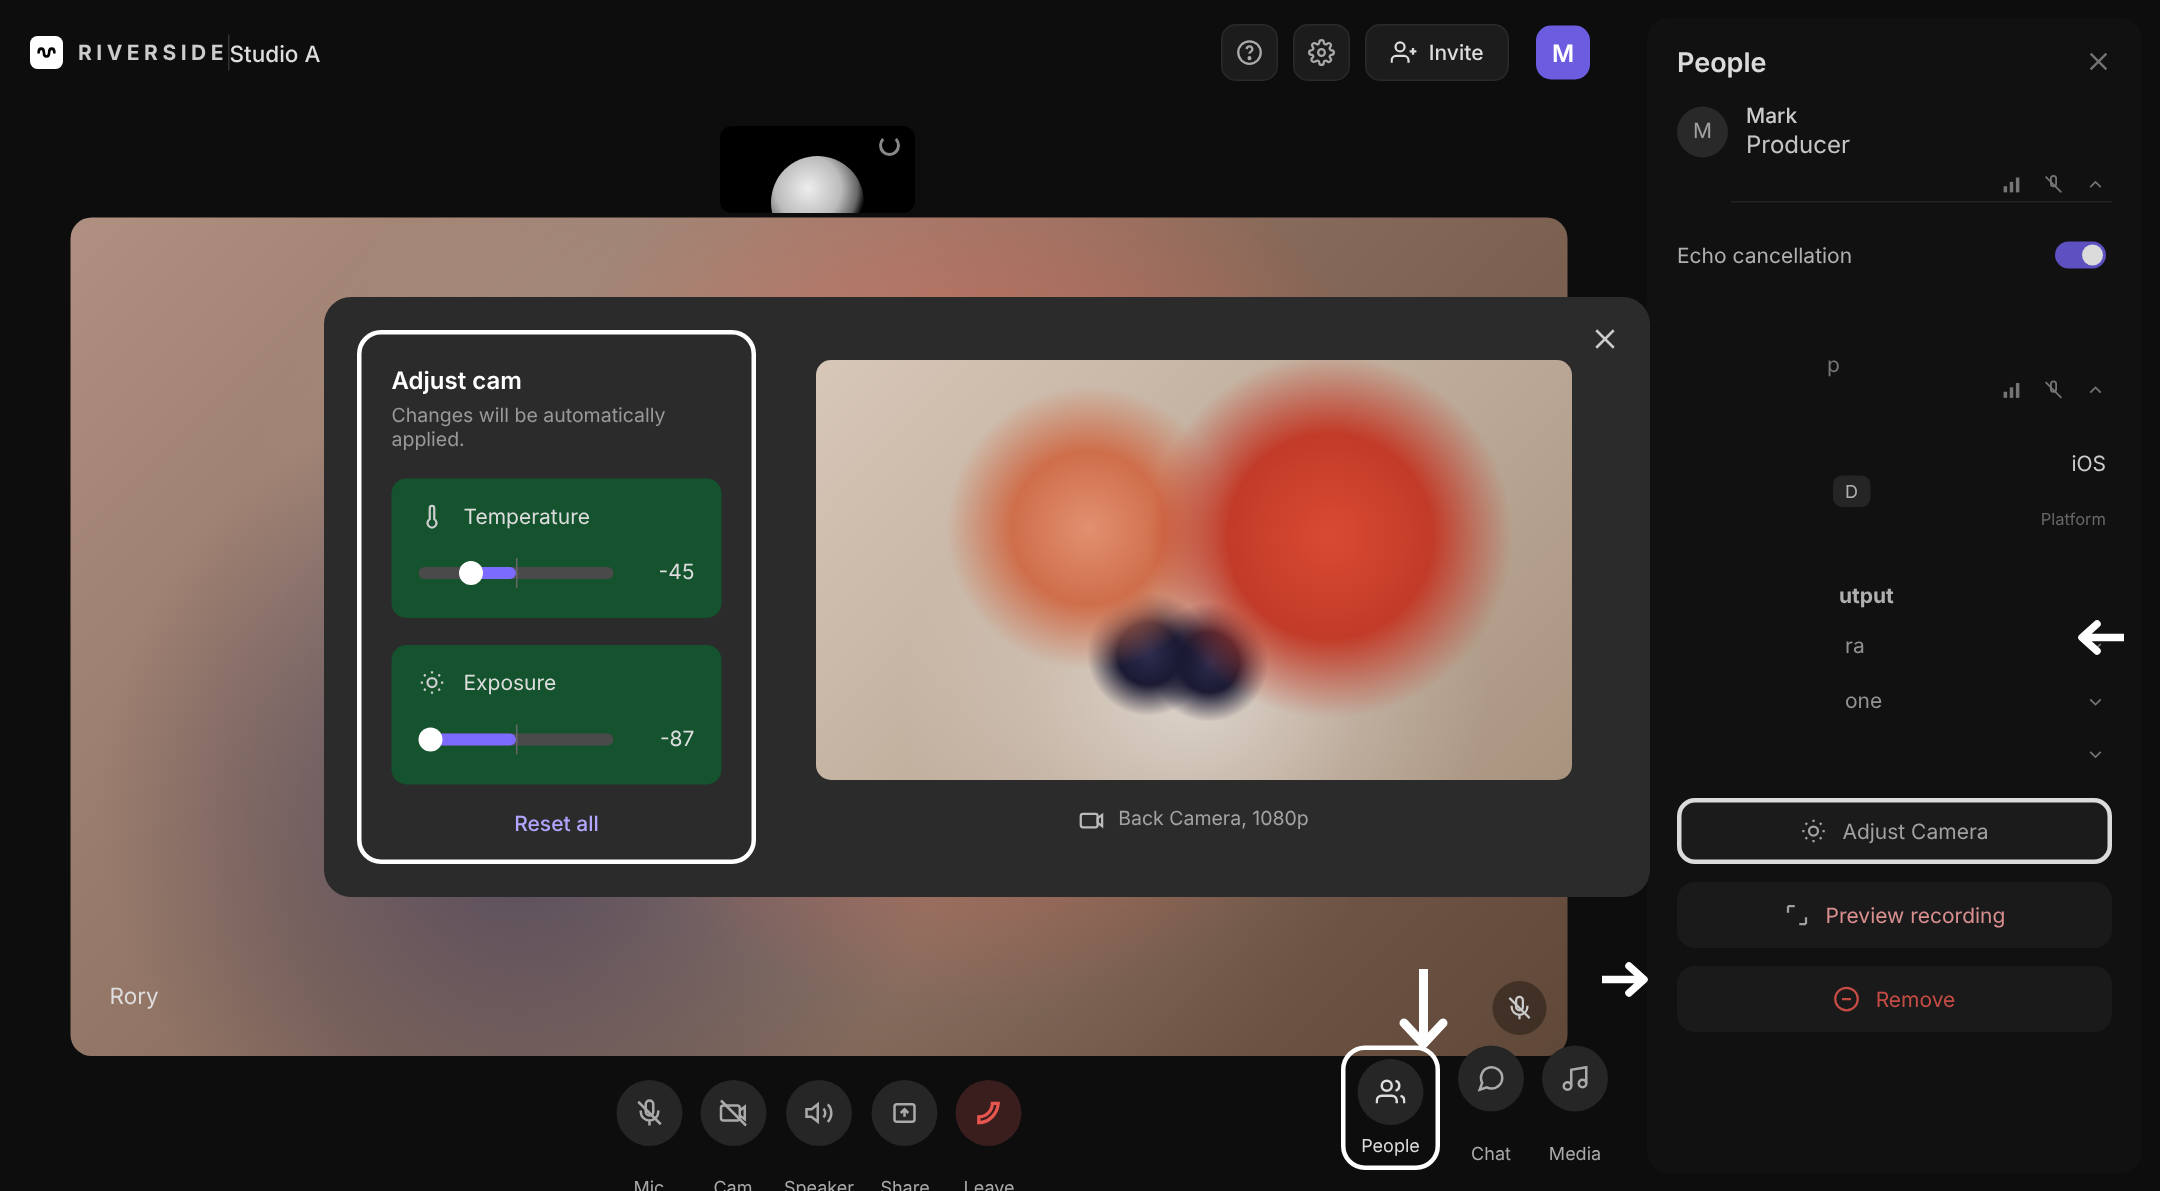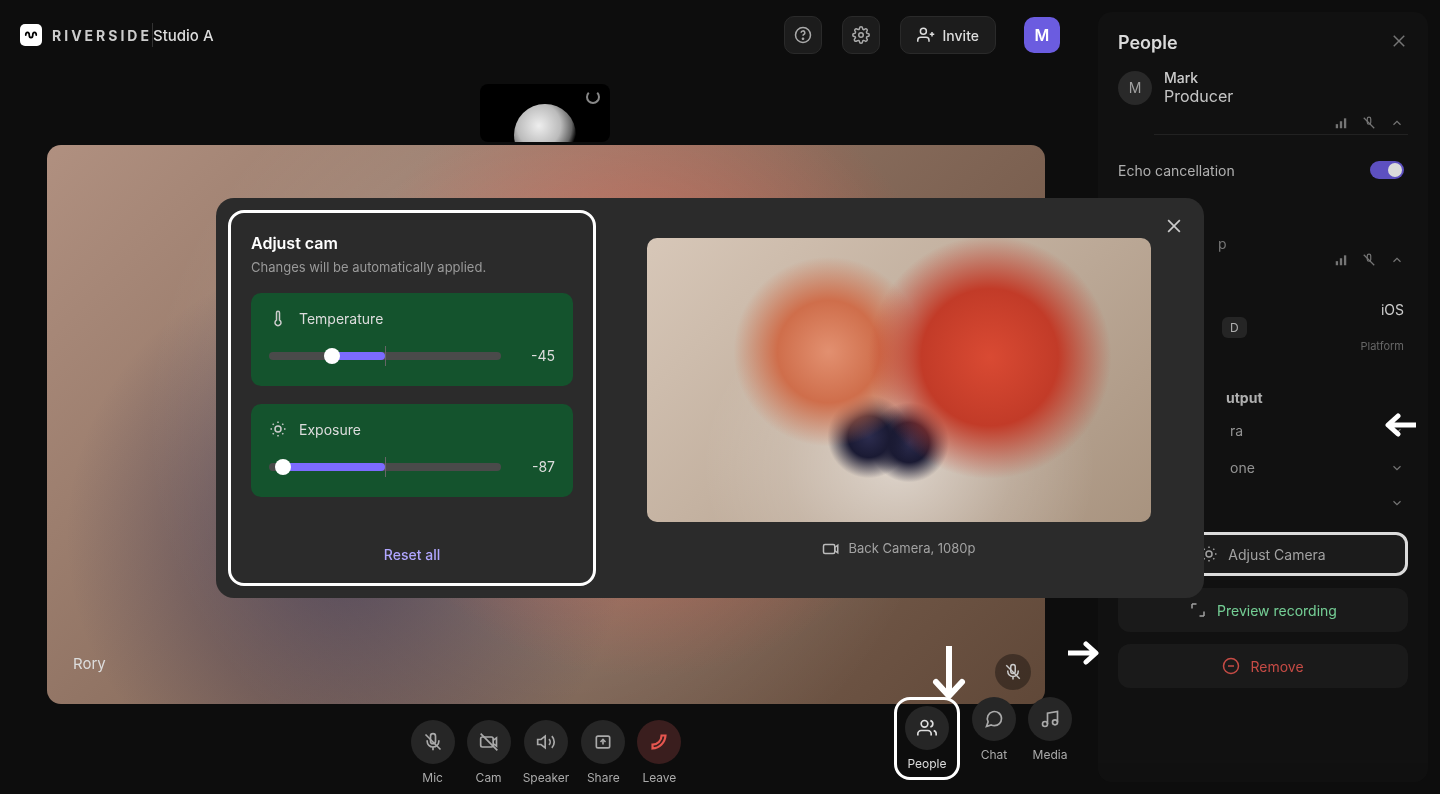--- a/index.html
+++ b/index.html
@@ -19,38 +19,38 @@
   body { width:1440px; height:794px; background: var(--bg); color: var(--text); overflow:hidden; position:relative; }
 
   
   .topbar { position:absolute; top:0; left:0; right:0; height:70px; display:flex; align-items:center; padding:0 20px; justify-content:space-between;}
   .topbar-left { display:flex; align-items:center; }
   .logo { display:flex; align-items:center; gap:10px;}
   .logo-glyph { width:22px; height:22px; border-radius:5px; background:#fff; color:#000; display:flex; align-items:center; justify-content:center; font-weight:700;}
   .logo-text { font-weight:700; letter-spacing:3px; font-size:14px; color:#ccc;}
   .divider { width:1px; height:24px; background:#333;}
   .studio-name { font-size:15px; color:#ddd; font-weight:500;}
-  .topbar-right { display:flex; align-items:center; gap:20px; margin-right: 360px; justify-content: flex-end;}
+  .topbar-right { display:flex; align-items:center; gap:10px; margin-right: 360px; justify-content: flex-end;}
   .icon-btn { width:38px; height:38px; border-radius:10px; background:#1c1c1c; display:flex; align-items:center; justify-content:center; color:#aaa; cursor:pointer; border:1px solid #2a2a2a;}
   .invite-btn { display:flex; align-items:center; gap:8px; padding:0 16px; height:38px; border-radius:10px; background:#1c1c1c; color:#ddd; cursor:pointer; font-size:14px; font-weight:500; border:1px solid #2a2a2a;}
   .avatar { width:36px; height:36px; border-radius:10px; background:var(--accent-bg); color:#fff; display:flex; align-items:center; justify-content:center; font-weight:600; margin-left:8px;}
 
   
   .stage { position:absolute; left:47px; top:145px; width:998px; height:559px; border-radius:14px; background:linear-gradient(135deg,#b09080,#604838); overflow:hidden;}
   .stage::after{content:""; position:absolute; inset:0; background: radial-gradient(circle at 60% 40%, rgba(255,80,60,0.55), transparent 45%), radial-gradient(circle at 30% 70%, rgba(40,40,80,0.6), transparent 35%), radial-gradient(circle at 50% 50%, rgba(255,255,255,0.22), transparent 70%);}
   .name-overlay { position:absolute; bottom:27px; left:18px; color:#ddd; font-size:15px; background:rgba(0,0,0,0.0); padding:4px 8px; border-radius:6px; z-index:2;}
   .mic-off-stage { position:absolute; bottom:14px; right:14px; width:36px; height:36px; border-radius:50%; background:rgba(0,0,0,0.35); display:flex; align-items:center; justify-content:center; z-index:2;}
   .pip { position:absolute; left:480px; top:84px; width:130px; height:58px; background:#000; border-radius:8px; overflow:hidden; display:flex; align-items:flex-end; justify-content:center;}
   .pip .moon { width:62px; height:62px; border-radius:50%; background: radial-gradient(circle at 40% 35%, #eee 0%, #bbb 40%, #666 60%, #000 70%); transform:translateY(24px);}
   .pip .spin { position:absolute; top:6px; right:10px; width:14px; height:14px; border:2px solid #888; border-top-color:transparent; border-radius:50%; }
 
   
   .bottombar { position:absolute; left:0; bottom:0; width:1092px; height:80px; display:flex; align-items:flex-start; justify-content:center; gap:10px; padding-top:6px;}
   .ctrl-group { display:flex; gap:12px;}
-  .ctrl { display:flex; flex-direction:column; align-items:center; gap:6px; color:#aaa; font-size:12px;}
+  .ctrl { display:flex; flex-direction:column; align-items:center; gap:20px; color:#aaa; font-size:12px;}
   .ctrl .circle { width:44px; height:44px; border-radius:50%; background:#262626; display:flex; align-items:center; justify-content:center; cursor:pointer;}
   .ctrl.leave .circle { background:#3a1e1e;}
   .ctrl.leave .circle svg{ color:var(--red);} 
   .ctrl.people-active .circle { background:#262626;}
   .right-controls { position:absolute; right:20px; bottom:14px; display:flex; gap:12px;}
   .people-highlight { border:3px solid #fff; border-radius:16px; padding:6px 8px 6px 8px; display:flex; flex-direction:column; align-items:center; gap:6px;}
 
   
   .rightpanel { position:absolute; right:12px; top:12px; width:330px; bottom:12px; background:#121212; border-radius:14px; padding:20px; overflow:hidden; opacity:0.85;}
   .rightpanel h2 { font-size:18px; color:#fff; font-weight:600;}
@@ -63,26 +63,26 @@
   .hrline { height:1px; background:#262626; margin:4px 0 16px 36px;}
   .setting-row { display:flex; justify-content:space-between; align-items:center; padding:10px 4px 10px 0; font-size:14px; color:#ccc;}
   .toggle { width:34px; height:18px; border-radius:999px; background:var(--accent-bg); position:relative; cursor:pointer;}
   .toggle::after{content:""; position:absolute; right:2px; top:2px; width:14px; height:14px; border-radius:50%; background:#fff;}
   .platform-row { display:flex; flex-direction:column; align-items:flex-end; gap:2px;}
   .platform-row .label{color:#eee; font-size:14px;}
   .platform-row .sub{color:#777; font-size:11px;margin-top:19px;}
   .output-section { margin-top:26px;}
   .output-section h3{ font-size:14px; color:#ccc; margin-left:0px; margin-bottom:6px;}
   .select-row { display:flex; justify-content:space-between; align-items:center; padding:10px 4px; font-size:14px; color:#aaa;}
-  .action-btn { width:100%; height:44px; border-radius:12px; background:#1d1d1d; display:flex; align-items:center; justify-content:center; gap:10px; margin-top:12px; font-size:14px; color:#86efac; cursor:pointer;}
+  .action-btn { width:100%; height:44px; border-radius:12px; background:#1d1d1d; display:flex; align-items:center; justify-content:center; gap:10px; margin-top:12px; font-size:14px; color:#fca5a5; cursor:pointer;}
   .action-btn.highlight { border:3px solid #fff; background:#1e1e1e; color:#bbb;}
   .action-btn.remove { color:var(--red);text-align:center;}
 
   
-  .modal { position:absolute; left:216px; top:198px; width:988px; height:400px; background:var(--modal-bg); border-radius:18px; padding:2px; display:flex; }
+  .modal { position:absolute; left:216px; top:198px; width:884px; height:400px; background:var(--modal-bg); border-radius:18px; padding:12px; display:flex; }
   .modal-close { position:absolute; top:18px; right:20px; color:#ccc; cursor:pointer; font-size:20px;}
   .modal-left { width:368px; border:3px solid #fff; border-radius:16px; margin:10px 0 10px 10px; padding:20px; display:flex; flex-direction:column;}
   .modal-left h3 { font-size:16px; font-weight:600; color:#fff;}
   .modal-left .sub { font-size:13px; color:#999; margin-top:6px;}
   .slider-card { background:#14532d; border-radius:10px; padding:16px 18px 22px 18px; margin-top:18px;}
   .slider-header { display:flex; align-items:center; gap:12px; color:#ddd; font-size:14px;}
   .slider-row { display:flex; align-items:center; gap:14px; margin-top:20px;}
   .slider-track { position:relative; flex:1; height:8px; border-radius:999px; background:#4a4a4a;}
   .slider-center { position:absolute; left:50%; top:-6px; width:1px; height:20px; background:#666;}
   .slider-fill { position:absolute; height:100%; background:var(--accent); border-radius:999px;}

